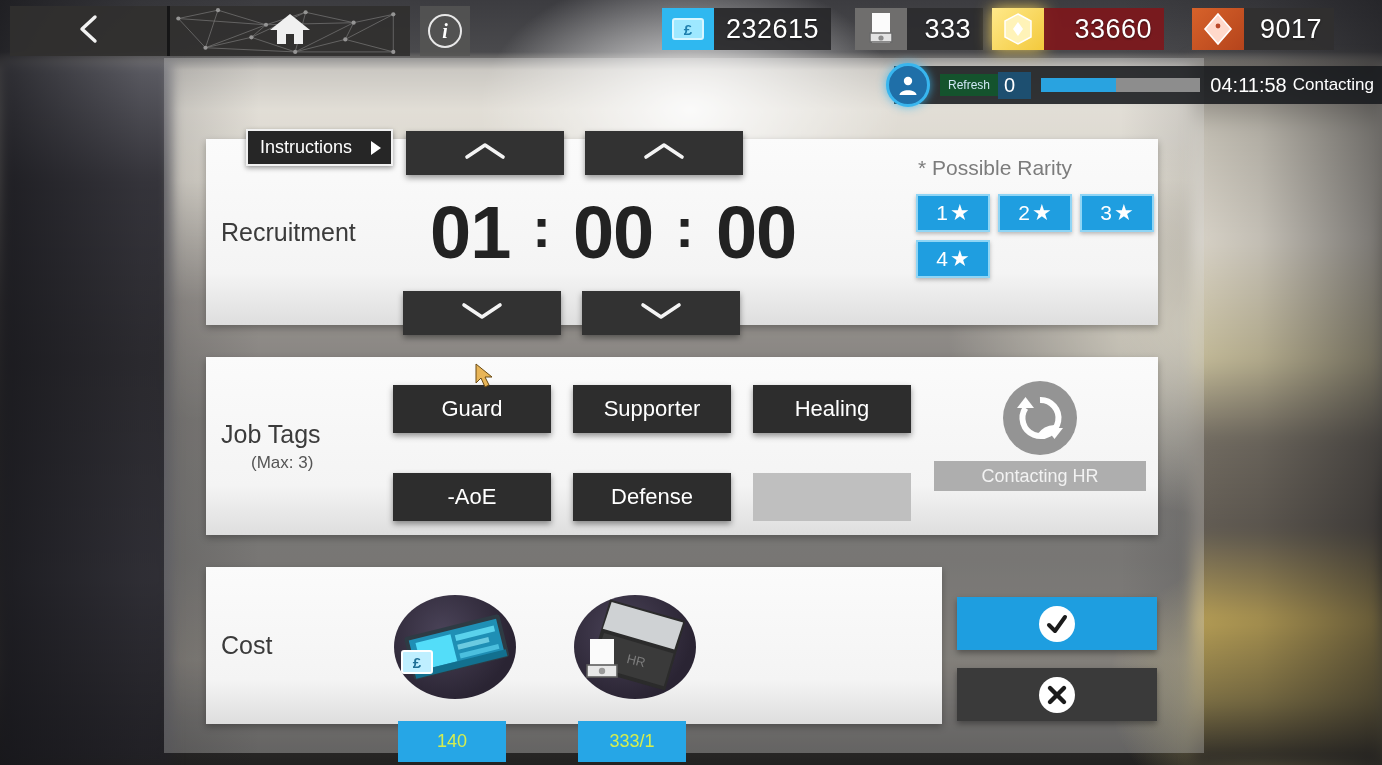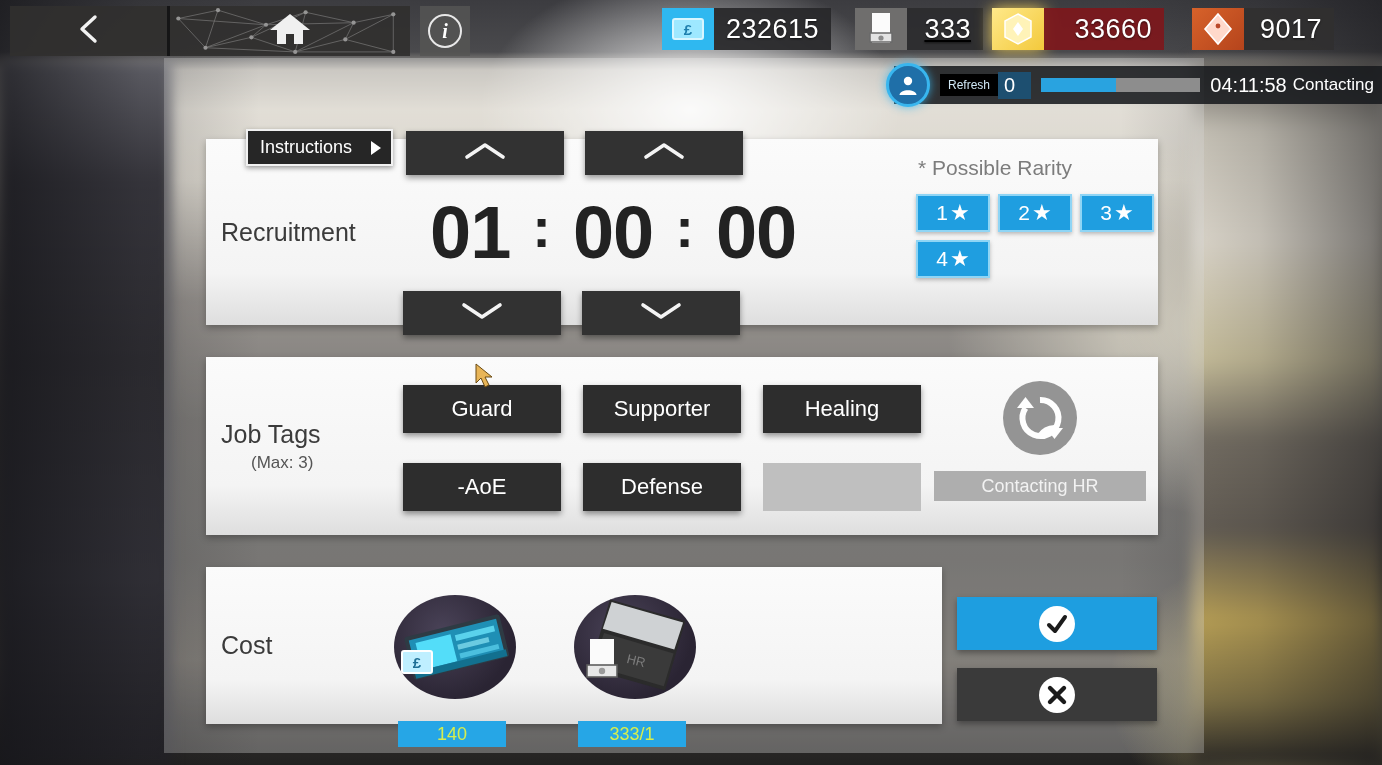--- a/index.html
+++ b/index.html
@@ -102,21 +102,21 @@
   .cur .val {
     min-width: 96px; padding: 10px 12px;
     display: flex; align-items: center; justify-content: flex-end;
     color: #fff; font-size: 27px; letter-spacing: .5px;
     font-family: "Liberation Sans", sans-serif;
     text-shadow: 0 1px 2px rgba(0,0,0,.6);
   }
   .cur-lmd   { left: 662px; }
   .cur-lmd   .icon { background: #2fb8f0; }
   .cur-lmd   .val  { background: rgba(40,40,42,.93); }
-  .cur-perm  { left: 855px; text-decoration: underline; }
+  .cur-perm  { left: 855px; }
   .cur-perm  .icon { background: #6f6e6d; }
   .cur-perm  .val  { background: rgba(44,44,46,.93); min-width: 76px; }
   .cur-oru   { left: 992px; }
   .cur-oru   .icon { background: linear-gradient(135deg,#ffe98a,#f3c93c); box-shadow: 0 0 16px rgba(255,220,90,.9); }
   .cur-oru   .val  { background: rgba(125,24,28,.93); min-width: 120px; }
   .cur-prime { left: 1192px; }
   .cur-prime .icon { background: linear-gradient(135deg,#d7622a,#b5441c); }
   .cur-prime .val  { background: rgba(48,47,47,.93); min-width: 90px; }
 
   
@@ -129,21 +129,21 @@
   .refresh-avatar {
     position: absolute; left: -8px; top: -3px;
     width: 44px; height: 44px; border-radius: 50%;
     background: #1f6fa8;
     border: 3px solid #38b6ef;
     box-shadow: 0 0 10px rgba(56,182,239,.8);
     display: flex; align-items: center; justify-content: center;
   }
   .refresh-label {
     margin-left: 46px;
-    background: #000000;
+    background: #14532d;
     color: #cfe7f5; font-size: 12px;
     padding: 4px 8px;
   }
   .refresh-count {
     background: #1d4f70; color: #fff;
     font-size: 20px; padding: 2px 16px 2px 6px;
     display: flex; align-items: center;
   }
   .refresh-track {
     flex: 1; height: 14px; margin: 0 10px;
@@ -228,24 +228,24 @@
     color: #fff; font-size: 21px;
     display: flex; align-items: center; justify-content: center;
     gap: 2px; cursor: pointer;
     box-shadow: 0 2px 4px rgba(0,0,0,.25);
   }
   .rarity-tag .star { font-size: 22px; }
 
   
   #panel-tags { left: 206px; top: 357px; width: 952px; height: 178px; }
   .tag-grid {
-    position: absolute; left: 197px; top: 28px;
+    position: absolute; left: 187px; top: 28px;
     width: 540px;
     display: grid; grid-template-columns: repeat(3, 158px);
-    grid-auto-rows: 48px; gap: 30px 22px;
+    grid-auto-rows: 48px; gap: 40px 22px;
   }
   .tag-btn {
     background: #2d2d2d; color: #fff;
     font-size: 22px;
     display: flex; align-items: center; justify-content: center;
     box-shadow: 0 3px 6px rgba(0,0,0,.42);
     cursor: pointer;
   }
   .tag-btn.empty { background: #bfbfbf; box-shadow: none; cursor: default; }
 
@@ -255,21 +255,21 @@
     display: flex; flex-direction: column; align-items: center; justify-content: flex-start;
   }
   .hr-refresh-icon {
     width: 74px; height: 74px; border-radius: 50%;
     background: #8c8c8c;
     display: flex; align-items: center; justify-content: center;
     margin-top: 6px;
     opacity: .92;
   }
   .hr-btn {
-    margin-top: 16px;
+    margin-top: 6px;
     width: 212px; height: 30px;
     background: #aeaeae; color: #f2f2f2;
     font-size: 18px;
     display: flex; align-items: center; justify-content: center;
     cursor: default;
   }
 
   
   #panel-cost { left: 206px; top: 567px; width: 736px; height: 157px; }
   .cost-items {
@@ -282,21 +282,21 @@
     width: 122px; height: 104px; border-radius: 50%;
     background: radial-gradient(circle at 40% 35%, #4a4358, #2a2433 70%);
     filter: blur(.4px);
   }
   .cost-art {
     position: absolute; left: 10px; top: 22px;
     width: 122px; height: 98px;
   }
   .cost-badge {
     position: absolute; left: 12px; top: 144px;
-    width: 108px; height: 26px;
+    width: 108px; height: 41px;
     background: #26a6e6;
     color: #d6ee4e; font-size: 18px;
     display: flex; align-items: center; justify-content: center;
   }
 
   
   .confirm-btn {
     position: absolute; left: 957px; top: 597px;
     width: 200px; height: 53px;
     background: #1e9ee0;

